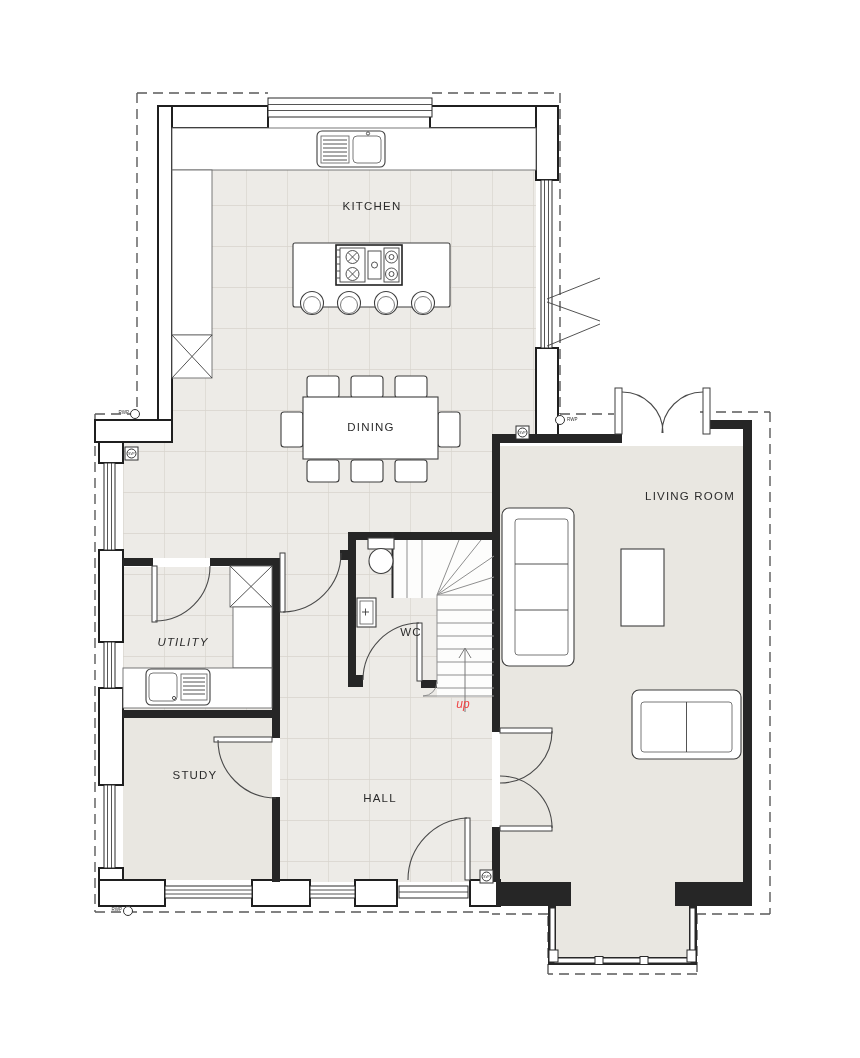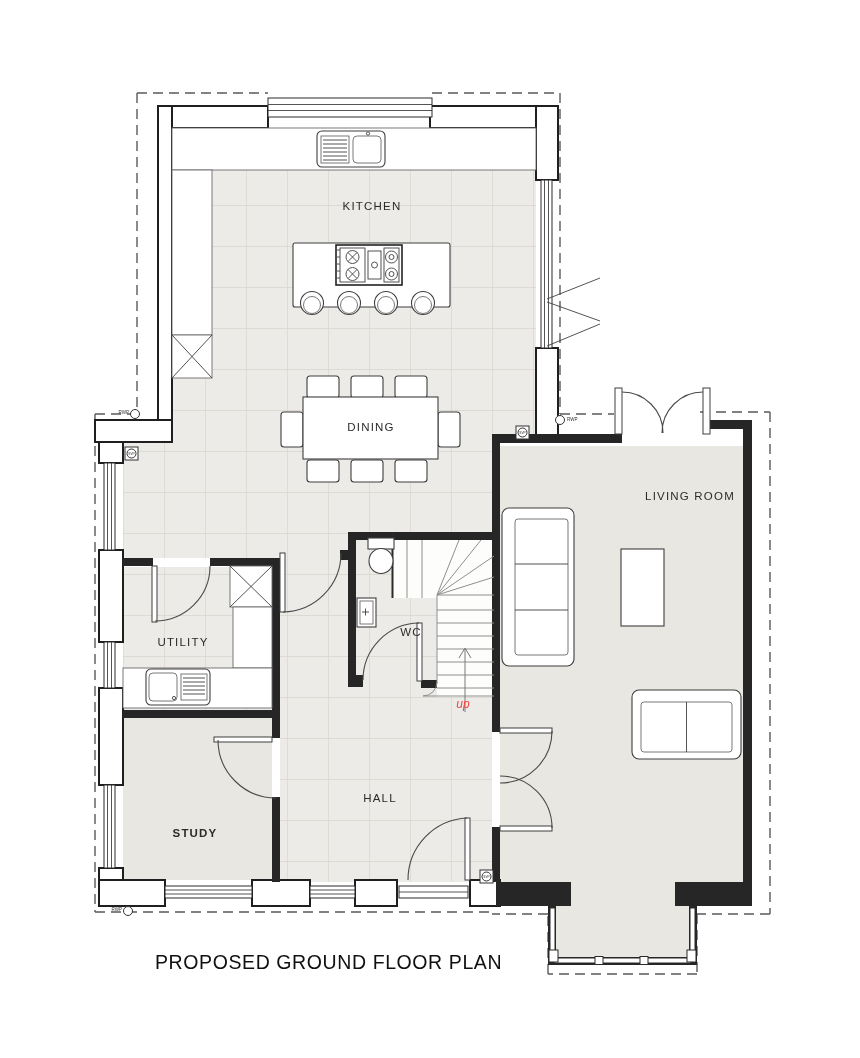--- a/index.html
+++ b/index.html
@@ -311,27 +311,26 @@
     <g>
       <rect class="marker" x="480" y="870" width="13" height="13"></rect>
           <circle class="marker" cx="486.5" cy="876.5" r="4.5"></circle>
     </g>
   </g>
 </svg>
 
   <div class="lbl" style="left:372px;top:200px;">KITCHEN</div>
   <div class="lbl" style="left:371px;top:421px;text-align:right;">DINING</div>
   <div class="lbl" style="left:642px;top:490px;margin-left:48px;">LIVING ROOM</div>
-  <div class="lbl" style="left:183px;top:636px;">UTILITY</div>
+  <div class="lbl" style="left:183px;top:636px;font-style:italic;">UTILITY</div>
   <div class="lbl" style="left:411px;top:626px;">WC</div>
-  <div class="lbl" style="left:195px;top:827px;font-weight:bold;">STUDY</div>
+  <div class="lbl" style="left:195px;top:769px;">STUDY</div>
   <div class="lbl" style="left:380px;top:792px;">HALL</div>
   <div class="lbl-up" style="left:463px;top:697px;">up</div>
 
   <span class="lbl-tiny" style="left:99px;top:410px;width:30px;text-align:right;">RWP</span>
   <span class="lbl-tiny" style="left:567px;top:417px;">RWP</span>
   <span class="lbl-tiny" style="left:92px;top:907px;width:30px;text-align:right;">RWP</span>
   <span class="lbl-micro" style="left:125px;top:452px;width:13px;">SVP</span>
   <span class="lbl-micro" style="left:516px;top:431px;width:13px;">SVP</span>
   <span class="lbl-micro" style="left:480px;top:875px;width:13px;">SVP</span>
 
-  <div class="title" style="left:155px;top:951px;">PROPOSED GROUND FLOOR PLAN</div>
 </div>
 
 </body></html>

